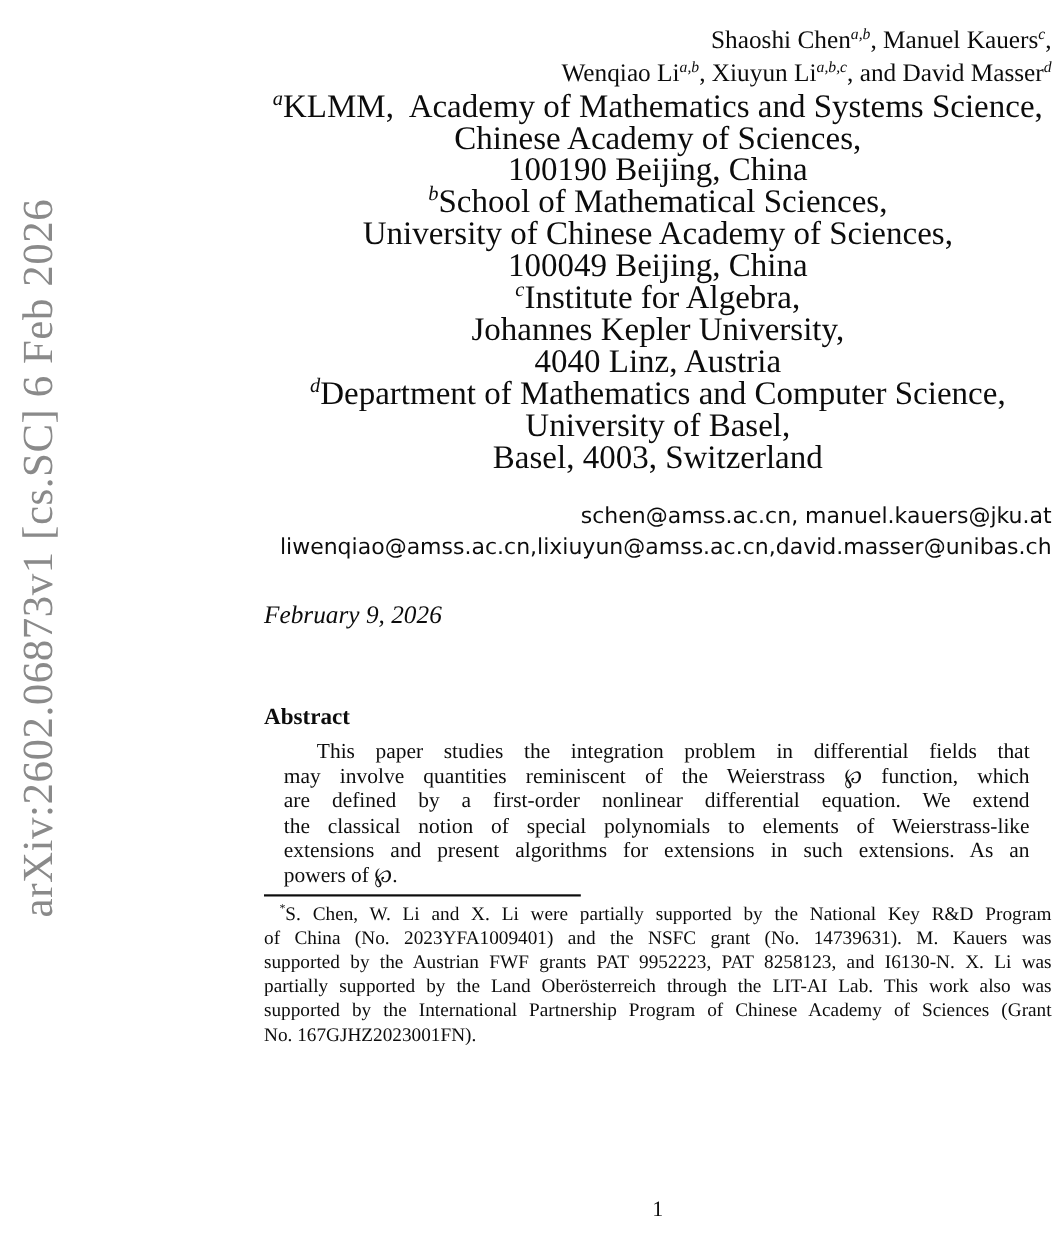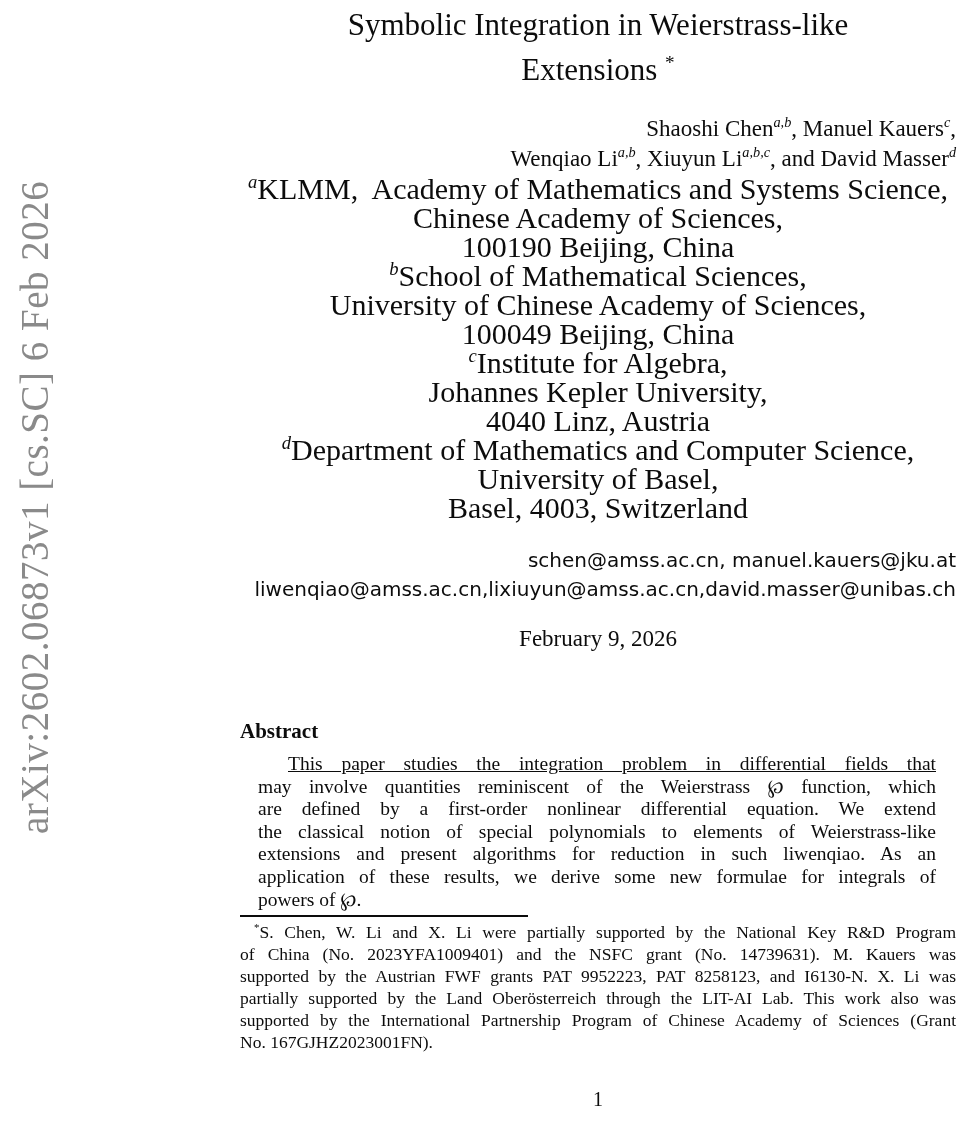--- a/index.html
+++ b/index.html
@@ -12,48 +12,44 @@
     position:absolute; left:10px; top:834px;
     transform-origin:0 0; transform:rotate(-90deg);
     font-size:39px; line-height:50px; color:#8a8a8a;
     white-space:nowrap; letter-spacing:0.5px;
   }
   .content { position:absolute; left:240px; top:0; width:716px; }
   .title { margin-top:2px; font-size:31px; line-height:45px; text-align:center; }
   .authors { margin-top:22px; font-size:23px; line-height:30px; text-align:right; }
   .affiliations { font-size:30px; line-height:29px; text-align:center; white-space:pre-wrap; }
   .emails { margin-top:24px; font-family:"DejaVu Sans", sans-serif; font-size:20px; line-height:29px; text-align:right; }
-  .date { margin-top:20px; font-size:23px; line-height:30px; text-align:center; }
+  .date { margin-top:32px; font-size:23px; line-height:30px; text-align:left;font-style:italic; }
   .abstract-heading { margin-top:64px; font-size:21px; line-height:26px; font-weight:bold; text-align:left; }
   .abstract-body { margin:9px 20px 0 18px; font-size:19.5px; line-height:22.6px; }
   .abstract-body .line { text-align:justify; text-align-last:justify; }
-  .abstract-body .line:first-child { text-indent:30px;text-decoration:underline; }
+  .abstract-body .line:first-child { text-indent:30px; }
   .abstract-body .line:last-child { text-align-last:left; }
   .footnote-rule { margin-top:4px; width:288px; border-top:2px solid #0c0c0c; }
   .footnote { margin-top:4px; font-size:17.5px; line-height:22px; }
   .footnote .line { text-align:justify; text-align-last:justify; }
   .footnote .line:first-child { text-indent:14px; }
   .footnote .line:last-child { text-align-last:left; }
   .pageno { position:absolute; left:240px; top:1088px; width:716px; text-align:center; font-size:20px; }
   sup { font-size:0.62em; font-style:italic; line-height:0; }
   .title sup, .footnote sup { font-style:normal; }
 </style>
 </head>
 <body>
 
 <div class="page">
 
   <div class="watermark" style="color: rgb(138, 138, 138);">arXiv:2602.06873v1  [cs.SC]  6 Feb 2026</div>
 
   <div class="content">
 
-    <div class="title">
-        <div class="line">Symbolic Integration in Weierstrass-like</div>
-        <div class="line">Extensions <sup>*</sup></div>
-      </div>
 
     <div class="authors">
         <div class="line">Shaoshi Chen<sup>a,b</sup>, Manuel Kauers<sup>c</sup>,</div>
         <div class="line">Wenqiao Li<sup>a,b</sup>, Xiuyun Li<sup>a,b,c</sup>, and David Masser<sup>d</sup></div>
       </div>
 
     <div class="affiliations"><div class="line"><sup>a</sup>KLMM,&nbsp; Academy of Mathematics and Systems Science,</div><div class="line">Chinese Academy of Sciences,</div><div class="line">100190 Beijing, China</div><div class="line"><sup>b</sup>School of Mathematical Sciences,</div><div class="line">University of Chinese Academy of Sciences,</div><div class="line">100049 Beijing, China</div><div class="line"><sup>c</sup>Institute for Algebra,</div><div class="line">Johannes Kepler University,</div><div class="line">4040 Linz, Austria</div><div class="line"><sup>d</sup>Department of Mathematics and Computer Science,</div><div class="line">University of Basel,</div><div class="line">Basel, 4003, Switzerland</div></div>
 
     <div class="emails">
         <div class="line">schen@amss.ac.cn, manuel.kauers@jku.at</div>
@@ -62,22 +58,21 @@
 
     <div class="date">February 9, 2026</div>
 
     <div class="abstract-heading">Abstract</div>
 
     <div class="abstract-body">
         <div class="line">This paper studies the integration problem in differential fields that</div>
         <div class="line">may involve quantities reminiscent of the Weierstrass ℘ function, which</div>
         <div class="line">are defined by a first-order nonlinear differential equation. We extend</div>
         <div class="line">the classical notion of special polynomials to elements of Weierstrass-like</div>
-        <div class="line">extensions and present algorithms for reduction in such liwenqiao. As an</div>
-        <div class="line">application of these results, we derive some new formulae for integrals of</div>
+        <div class="line">extensions and present algorithms for extensions in such extensions. As an</div>
         <div class="line">powers of ℘.</div>
       </div>
 
     <div class="footnote-rule"></div>
 
     <div class="footnote">
         <div class="line"><sup>*</sup>S. Chen, W. Li and X. Li were partially supported by the National Key R&amp;D Program</div>
         <div class="line">of China (No. 2023YFA1009401) and the NSFC grant (No. 14739631). M. Kauers was</div>
         <div class="line">supported by the Austrian FWF grants PAT 9952223, PAT 8258123, and I6130-N. X. Li was</div>
         <div class="line">partially supported by the Land Oberösterreich through the LIT-AI Lab. This work also was</div>

